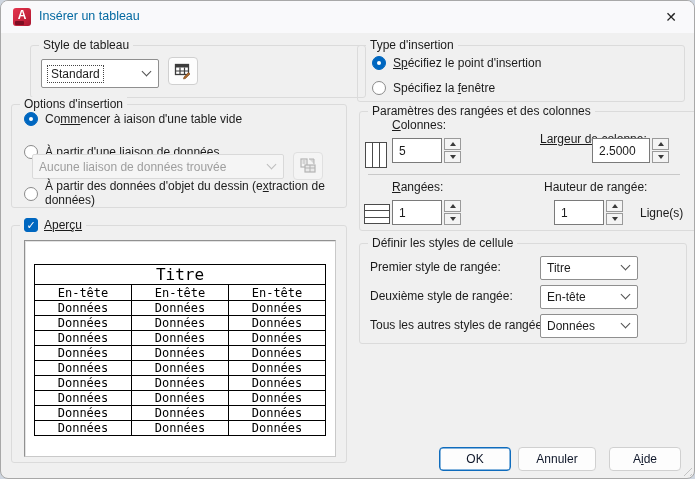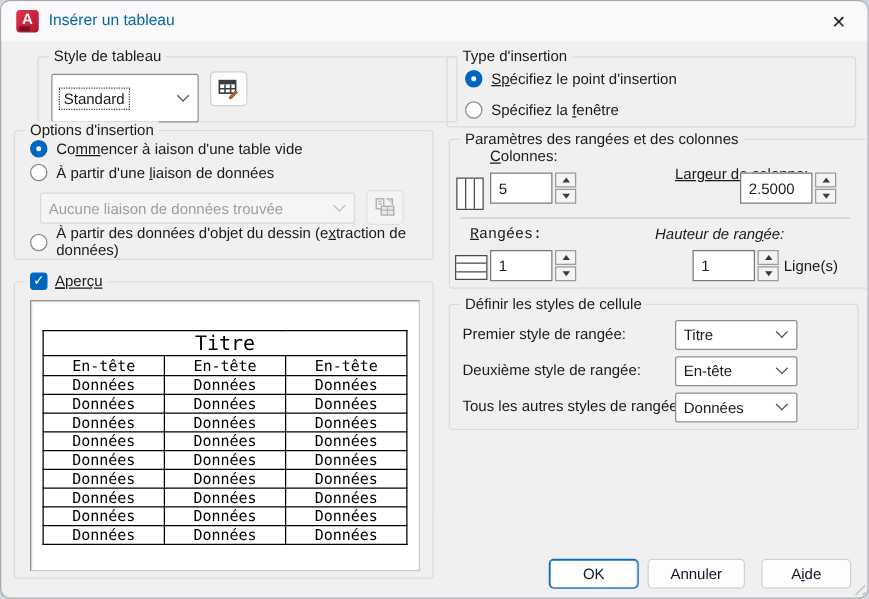--- a/index.html
+++ b/index.html
@@ -85,21 +85,21 @@
       <div class="cad"></div>
     </div>
     <div class="title-text">Insérer un tableau</div>
     <div class="close-btn">
       <span>✕</span>
     </div>
   </div>
 
   <div class="group" style="left:10px; top:44px; width:336px; height:53px;margin-left:19px;">
     <div class="group-title">Style de tableau</div>
-    <div class="combo" style="left:10px; top:13px; width:118px; height:39px;">
+    <div class="combo" style="left:10px; top:13px; width:118px; height:29px;">
       <span class="focus-dotted">Standard</span>
       <span class="chev"></span>
     </div>
     <div class="icon-btn" style="left:137px; top:11px;">
       <svg width="18" height="18" viewBox="0 0 18 18">
         <rect x="1.5" y="2.5" width="13" height="10" fill="#fff" stroke="#3c3c3c" stroke-width="1.3"></rect>
         <rect x="1.5" y="2.5" width="13" height="3" fill="#3c3c3c"></rect>
         <line x1="6" y1="5.5" x2="6" y2="12.5" stroke="#3c3c3c" stroke-width="1.2"></line>
         <line x1="10.5" y1="5.5" x2="10.5" y2="12.5" stroke="#3c3c3c" stroke-width="1.2"></line>
         <line x1="1.5" y1="9" x2="14.5" y2="9" stroke="#3c3c3c" stroke-width="1.2"></line>
@@ -109,21 +109,21 @@
   </div>
 
   <div class="group" style="left:10px; top:103px; width:336px; height:104px;">
     <div class="group-title">Options d'insertion</div>
 
     <div class="radio-row" style="left:12px; top:7px;">
       <span class="radio checked"></span>
       <span><span>Co</span><span class="u">mm</span><span>encer à iaison d'une table vide</span></span>
     </div>
 
-    <div class="radio-row" style="left:12px; top:26px;text-align:center;">
+    <div class="radio-row" style="left:12px; top:40px;text-align:center;">
       <span class="radio"></span>
       <span><span>À partir d'une </span><span class="u">l</span><span>iaison de données</span></span>
     </div>
 
     <div class="combo disabled" style="left:20px; top:49px; width:252px; height:25px;">
       <span>Aucune liaison de données trouvée</span>
       <span class="chev"></span>
     </div>
     <div class="icon-btn disabled" style="left:281px; top:47px;">
       <svg width="18" height="18" viewBox="0 0 18 18">
@@ -250,51 +250,51 @@
             <span class="tri-up"></span>
           </div>
         <div class="spin-btn">
             <span class="tri-down"></span>
           </div>
       </div>
     </div>
 
     <div class="sep-line" style="left:8px; top:62px; width:312px;"></div>
 
-    <div class="param-label" style="left:16px; top:68px;font-family:Liberation Mono, monospace;"><span class="u">R</span><span>angées:</span></div>
+    <div class="param-label" style="left:32px; top:68px;"><span class="u">R</span><span>angées:</span></div>
     <div class="rows-glyph" style="left:4px; top:92px;">
         <span></span>
         <span></span>
         <span></span>
       </div>
     <div class="spinner" style="left:32px; top:88px;">
       <input class="spin-field" value="1" style="">
       <div class="spin-col">
         <div class="spin-btn">
             <span class="tri-up"></span>
           </div>
         <div class="spin-btn">
             <span class="tri-down"></span>
           </div>
       </div>
     </div>
 
-    <div class="param-label" style="left:164px; top:68px;font-style:italic;"><span>Hauteur de ran</span><span class="u">g</span><span>ée:</span></div>
+    <div class="param-label" style="left:184px; top:68px;"><span>Hauteur de ran</span><span class="u">g</span><span>ée:</span></div>
     <div class="spinner" style="left:194px; top:88px;">
       <input class="spin-field" value="1" style="">
       <div class="spin-col">
         <div class="spin-btn">
             <span class="tri-up"></span>
           </div>
         <div class="spin-btn">
             <span class="tri-down"></span>
           </div>
       </div>
     </div>
-    <div class="param-label" style="left:267px; top:94px;text-align:center;">Ligne(s)</div>
+    <div class="param-label" style="left:280px; top:94px;text-align:center;">Ligne(s)</div>
   </div>
 
   <div class="group" style="left:358px; top:242px; width:328px; height:101px;">
     <div class="group-title">Définir les styles de cellule</div>
 
     <div class="param-label" style="left:10px; top:16px;">Premier style de rangée:</div>
     <div class="combo" style="left:180px; top:12px; width:98px; height:24px;">
       <span>Titre</span>
       <span class="chev"></span>
     </div>

